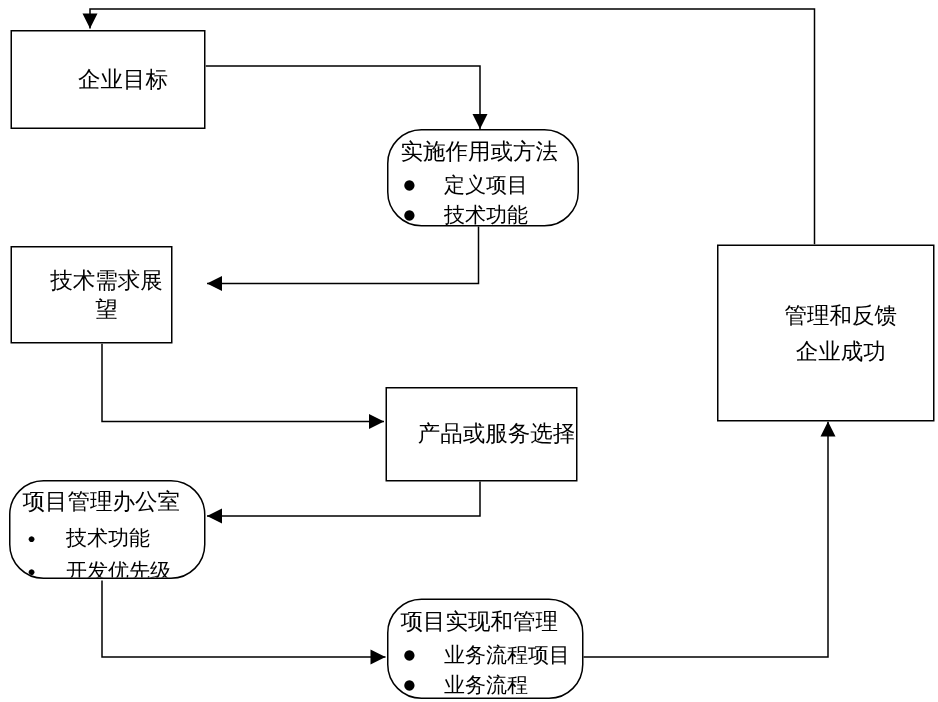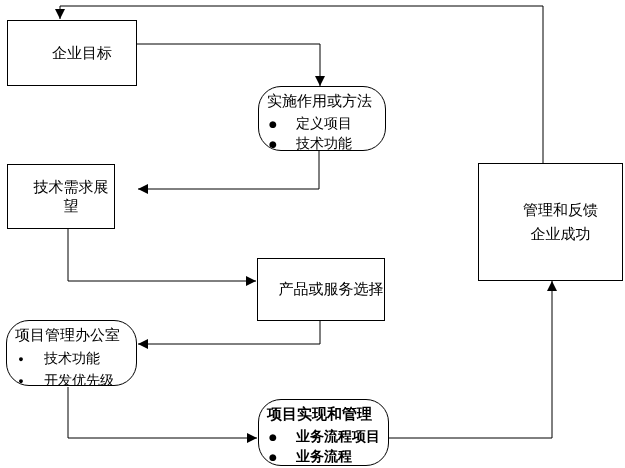--- a/index.html
+++ b/index.html
@@ -125,21 +125,21 @@
     <div class="bullet-row">
       <span class="dot">●</span>
       <span class="bullet-text">技术功能</span>
     </div>
     <div class="bullet-row">
       <span class="dot">●</span>
       <span class="bullet-text">开发优先级</span>
     </div>
   </div>
 
-  <div class="box list-box" style="left:258px; top:399px; width:131px; height:67px;font-weight:bold;">
+  <div class="box list-box" style="left:258px; top:399px; width:131px; height:67px;">
     <div class="list-title">项目实现和管理</div>
     <div class="bullet-row">
       <span class="dot">●</span>
       <span class="bullet-text">业务流程项目</span>
     </div>
     <div class="bullet-row">
       <span class="dot">●</span>
       <span class="bullet-text">业务流程</span>
     </div>
   </div>

